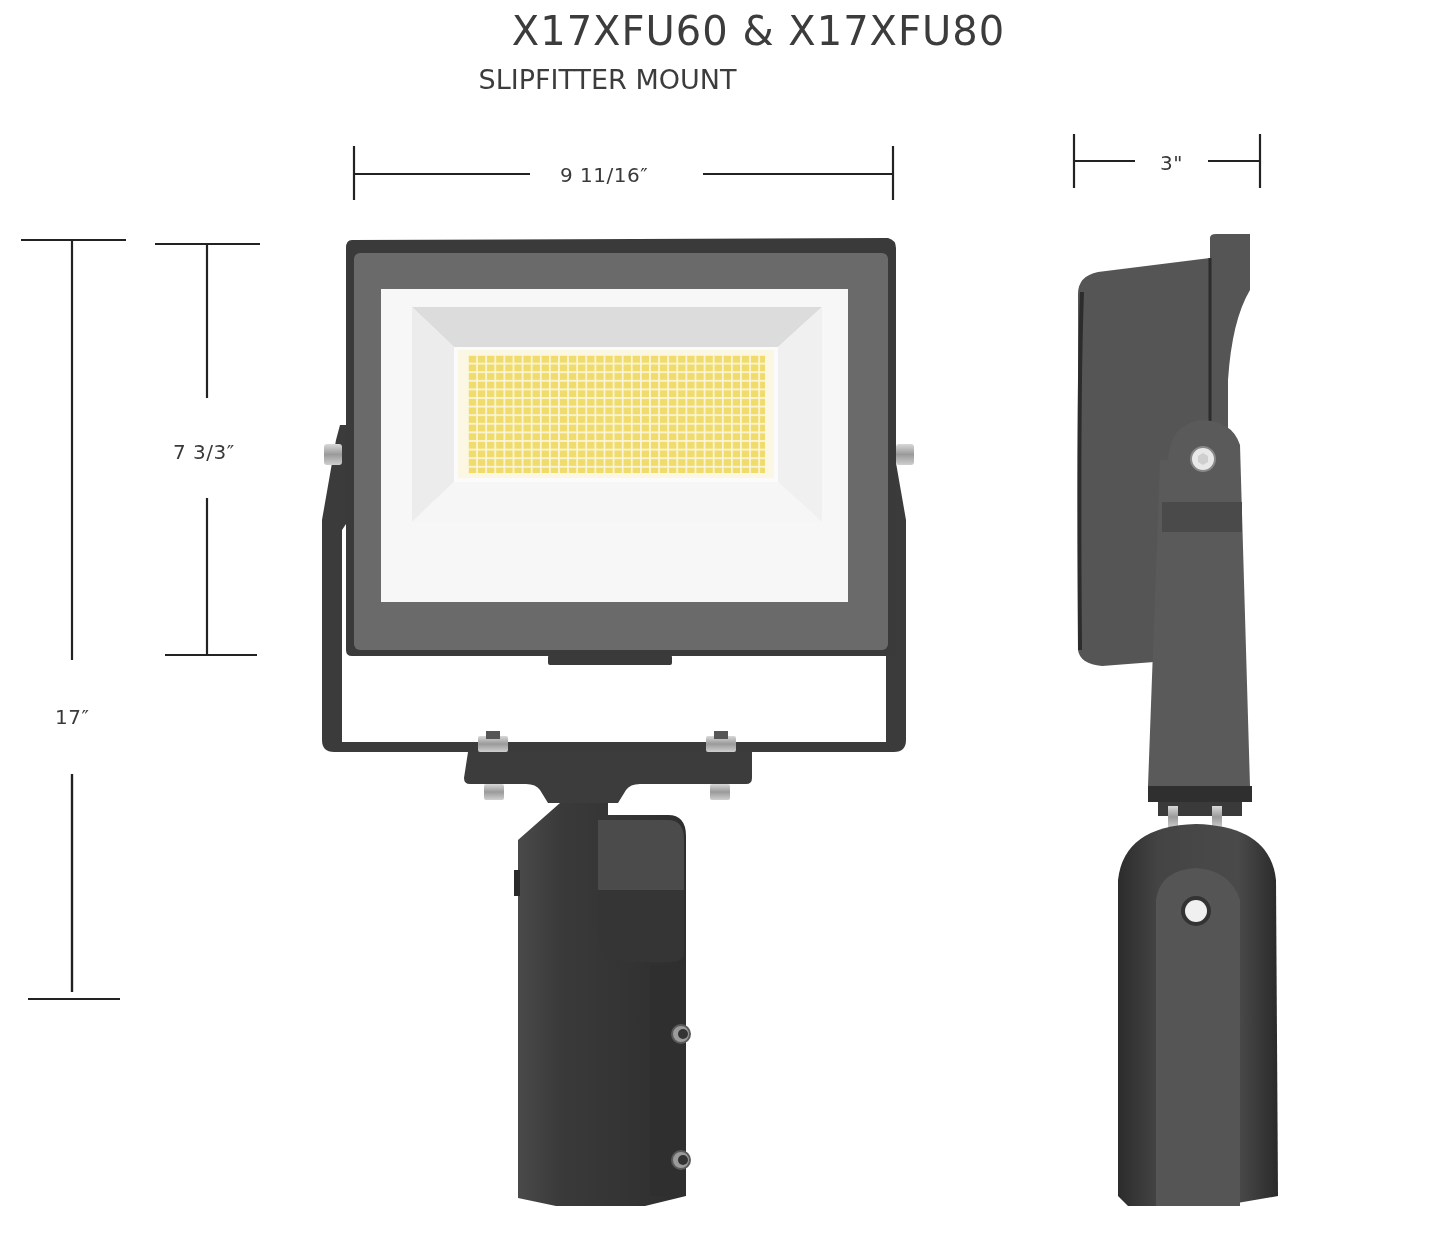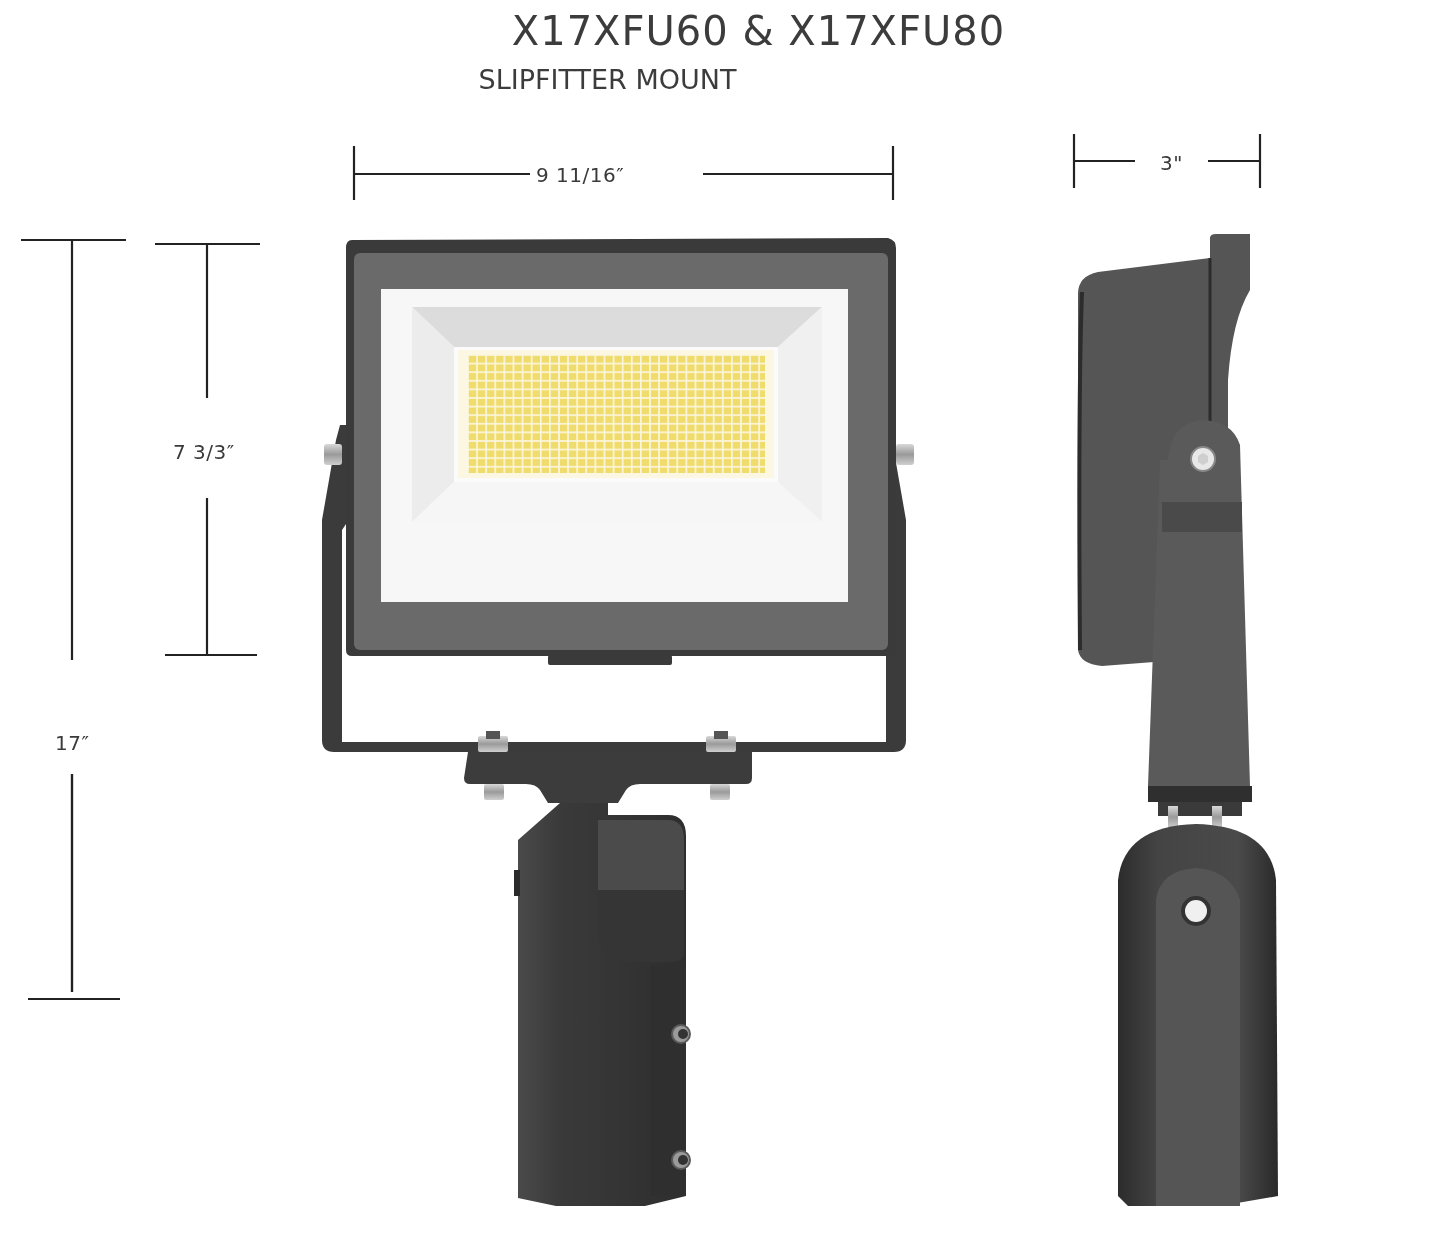--- a/index.html
+++ b/index.html
@@ -129,16 +129,16 @@
     <rect x="1168" y="806" width="10" height="22" fill="url(#boltGrad)"></rect>
     <rect x="1212" y="806" width="10" height="22" fill="url(#boltGrad)"></rect>
 
     <path d="M1118 880 Q1124 826 1196 824 Q1270 826 1276 880 L1278 1196 L1220 1206 L1128 1206 L1118 1196 Z" fill="url(#sideBoxGrad)"></path>
     <path d="M1156 1206 L1156 900 Q1160 870 1196 868 Q1230 870 1240 900 L1240 1206 Z" fill="#555"></path>
     <circle cx="1196" cy="911" r="15" fill="#333"></circle>
     <circle cx="1196" cy="911" r="11" fill="#f0f0f0"></circle>
   </g>
 </svg>
 
-<div class="dim-label" style="left:536px; top:163px;">9 11/16″</div>
+<div class="dim-label" style="left:560px; top:163px;">9 11/16″</div>
 <div class="dim-label" style="left:1160px; top:151px;">3"</div>
 <div class="dim-label" style="left:173px; top:440px;">7 3/3″</div>
-<div class="dim-label" style="left:55px; top:731px;">17″</div>
+<div class="dim-label" style="left:55px; top:705px;">17″</div>
 
 </body></html>

